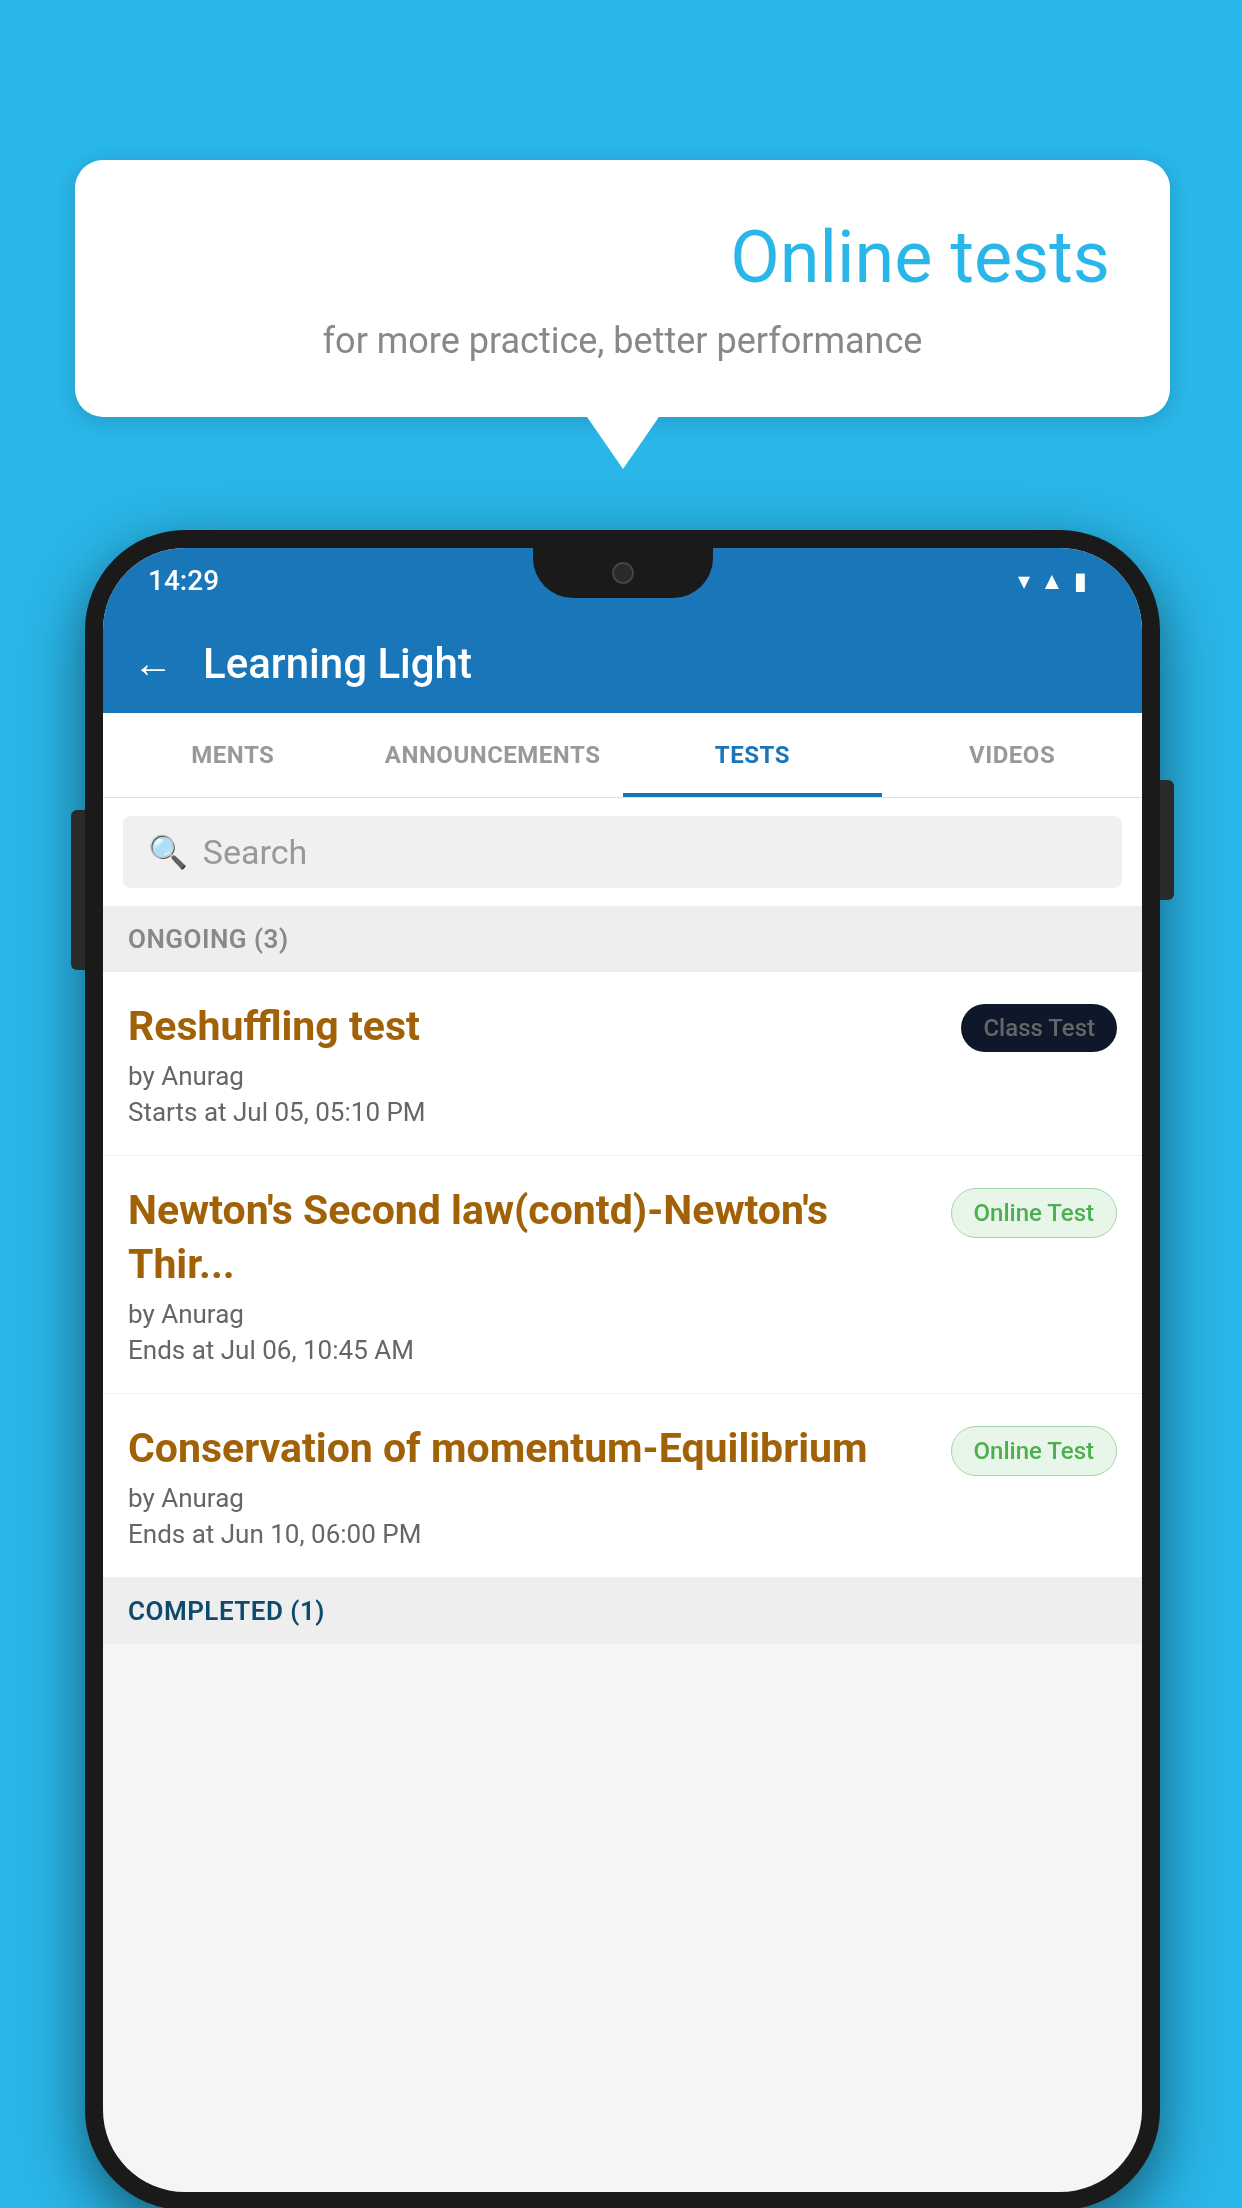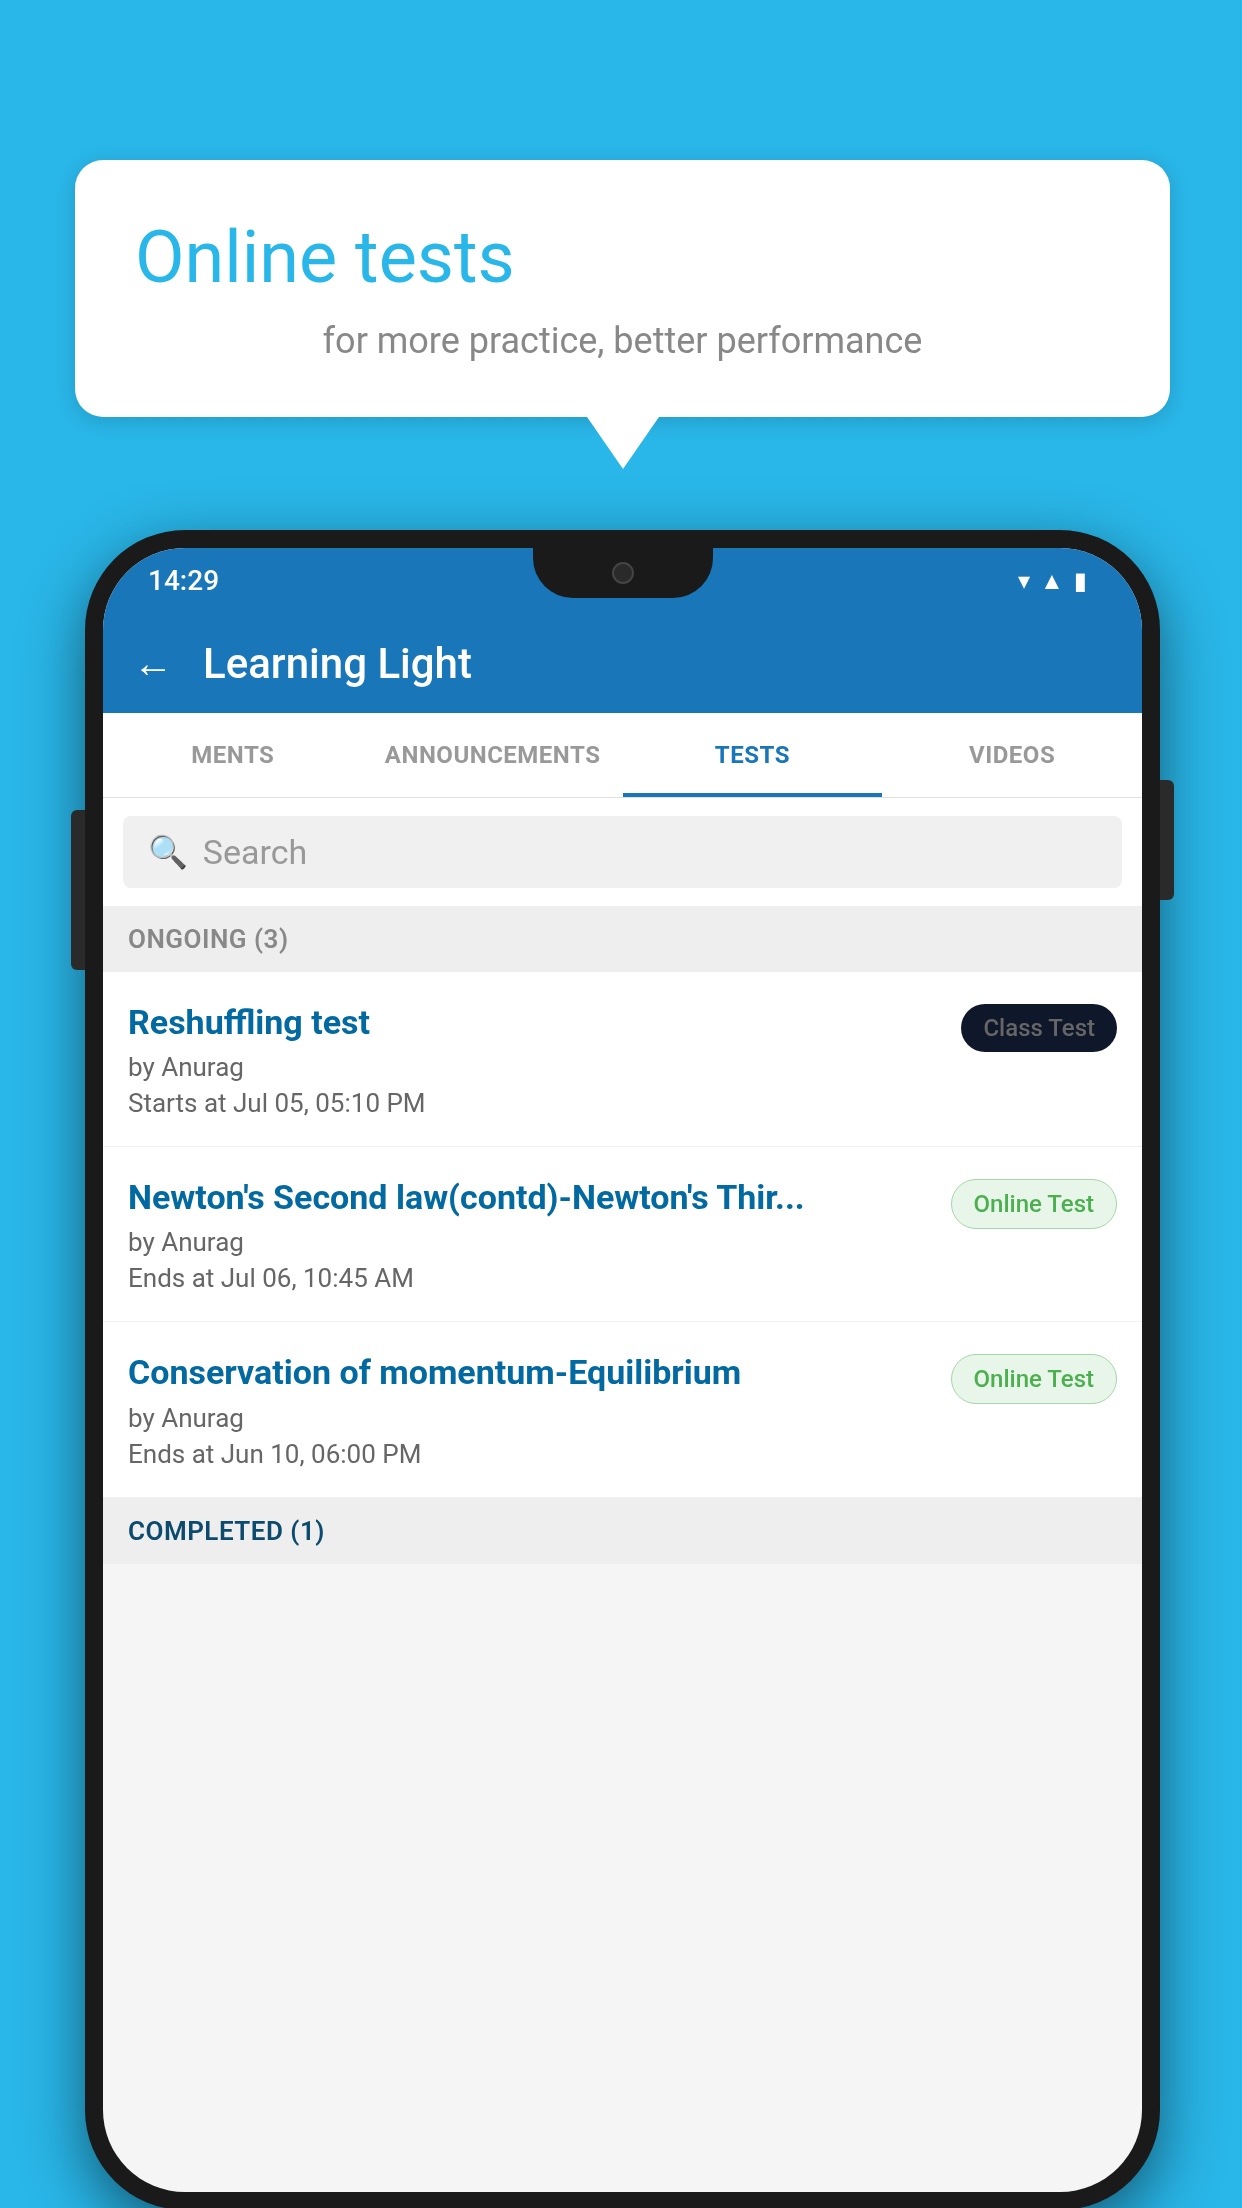--- a/index.html
+++ b/index.html
@@ -30,21 +30,21 @@
       bottom: -52px;
       left: 50%;
       transform: translateX(-50%);
       width: 0;
       height: 0;
       border-left: 38px solid transparent;
       border-right: 38px solid transparent;
       border-top: 55px solid white;
     }
     .speech-bubble-title {
-      text-align: left;
+      text-align: right;
       color: #29b6e8;
       font-size: 72px;
       font-weight: 400;
       margin-bottom: 20px;
     }
     .speech-bubble-subtitle {
       text-align: center;
       color: #888;
       font-size: 36px;
       font-weight: 400;
@@ -247,23 +247,23 @@
       border-bottom: 1px solid #f0f0f0;
       display: flex;
       align-items: flex-start;
       justify-content: space-between;
     }
     .test-item-content {
       flex: 1;
       padding-right: 20px;
     }
     .test-item-title {
-      font-size: 34px;
+      font-size: 41px;
       font-weight: 700;
-      color: #0369a1;
+      color: #a16207;
       margin-bottom: 8px;
       line-height: 1.3;
     }
     .test-item-author {
       font-size: 26px;
       color: #666;
       margin-bottom: 6px;
     }
     .test-item-date {
       font-size: 26px;

